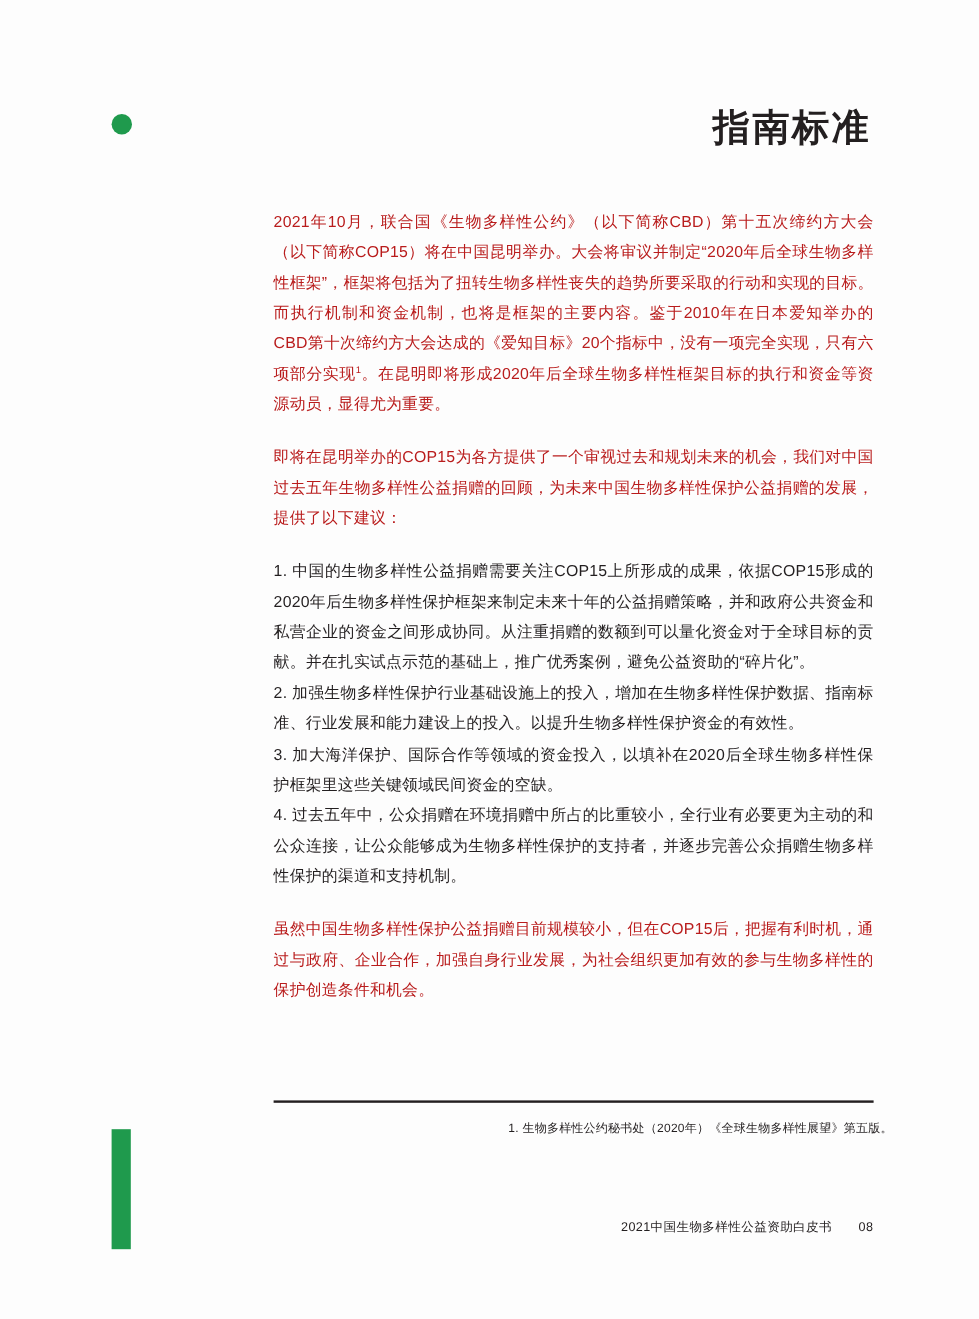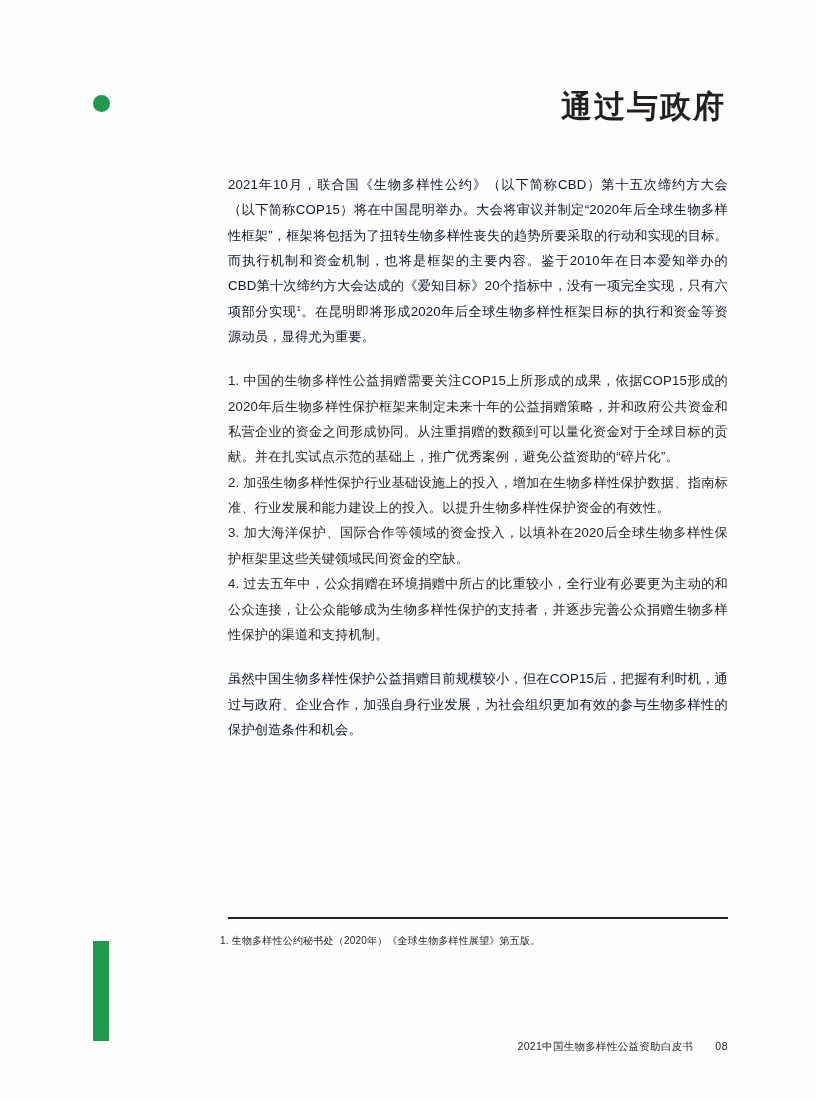--- a/index.html
+++ b/index.html
@@ -57,21 +57,21 @@
     top: 172px;
     width: 500px;
   }
   .para {
     font-size: 13.2px;
     line-height: 1.92;
     text-align: justify;
     text-justify: inter-ideograph;
     margin: 0 0 19px 0;
     letter-spacing: 0.2px;
-    color: #0f172a;
+    color: #b91c1c;
   }
   .para.tight {
     margin-bottom: 12px;
   }
   .list-block {
     margin: 0 0 19px 0;
   }
   .list-item {
     font-size: 13.2px;
     line-height: 1.92;
@@ -89,62 +89,63 @@
   .rule {
     position: absolute;
     left: 228px;
     top: 917px;
     width: 500px;
     height: 1.5px;
     background: #231f20;
   }
   .footnote {
     position: absolute;
-    left: 220px;
+    left: 244px;
     top: 932px;
     width: 500px;
     font-size: 10px;
     line-height: 1.7;
     color: #231f20;
     letter-spacing: 0.2px;
+    text-align: right;
   }
   .footer {
     position: absolute;
     left: 228px;
     top: 1016px;
     width: 500px;
     display: flex;
     align-items: baseline;
     justify-content: flex-end;
     gap: 22px;
-    margin-top: 24px;
   }
   .footer-text {
     font-size: 10.5px;
     color: #231f20;
     letter-spacing: 0.3px;
   }
   .footer-page {
     font-size: 10.5px;
     color: #231f20;
     letter-spacing: 0.5px;
   }
 </style>
 </head>
 <body>
 
 <div class="page">
 
   <div class="green-dot"></div>
   <div class="green-bar"></div>
 
-  <div class="doc-title">通过与政府</div>
+  <div class="doc-title">指南标准</div>
 
   <div class="content">
     <p class="para"><span>2021年10月，联合国《生物多样性公约》（以下简称CBD）第十五次缔约方大会（以下简称COP15）将在中国昆明举办。大会将审议并制定“2020年后全球生物多样性框架”，框架将包括为了扭转生物多样性丧失的趋势所要采取的行动和实现的目标。而执行机制和资金机制，也将是框架的主要内容。鉴于2010年在日本爱知举办的CBD第十次缔约方大会达成的《爱知目标》20个指标中，没有一项完全实现，只有六项部分实现<sup>1</sup>。在昆明即将形成2020年后全球生物多样性框架目标的执行和资金等资源动员，显得尤为重要。</span></p>
+    <p class="para">即将在昆明举办的COP15为各方提供了一个审视过去和规划未来的机会，我们对中国过去五年生物多样性公益捐赠的回顾，为未来中国生物多样性保护公益捐赠的发展，提供了以下建议：</p>
 
     <div class="list-block">
       <p class="list-item">1. 中国的生物多样性公益捐赠需要关注COP15上所形成的成果，依据COP15形成的2020年后生物多样性保护框架来制定未来十年的公益捐赠策略，并和政府公共资金和私营企业的资金之间形成协同。从注重捐赠的数额到可以量化资金对于全球目标的贡献。并在扎实试点示范的基础上，推广优秀案例，避免公益资助的“碎片化”。</p>
       <p class="list-item">2. 加强生物多样性保护行业基础设施上的投入，增加在生物多样性保护数据、指南标准、行业发展和能力建设上的投入。以提升生物多样性保护资金的有效性。</p>
       <p class="list-item">3. 加大海洋保护、国际合作等领域的资金投入，以填补在2020后全球生物多样性保护框架里这些关键领域民间资金的空缺。</p>
       <p class="list-item">4. 过去五年中，公众捐赠在环境捐赠中所占的比重较小，全行业有必要更为主动的和公众连接，让公众能够成为生物多样性保护的支持者，并逐步完善公众捐赠生物多样性保护的渠道和支持机制。</p>
     </div>
 
     <p class="para tight">虽然中国生物多样性保护公益捐赠目前规模较小，但在COP15后，把握有利时机，通过与政府、企业合作，加强自身行业发展，为社会组织更加有效的参与生物多样性的保护创造条件和机会。</p>
   </div>

